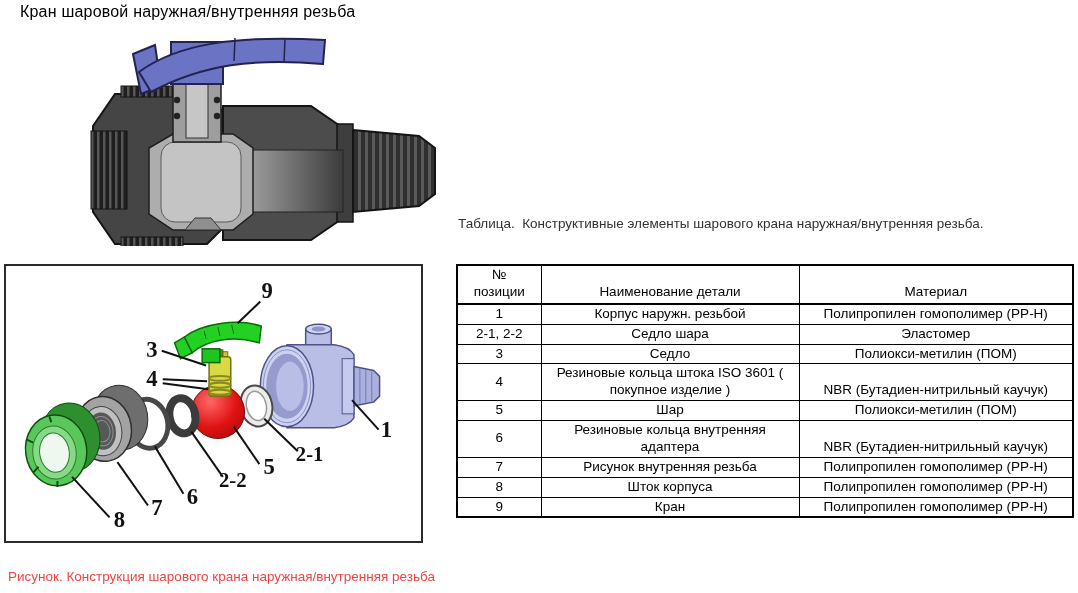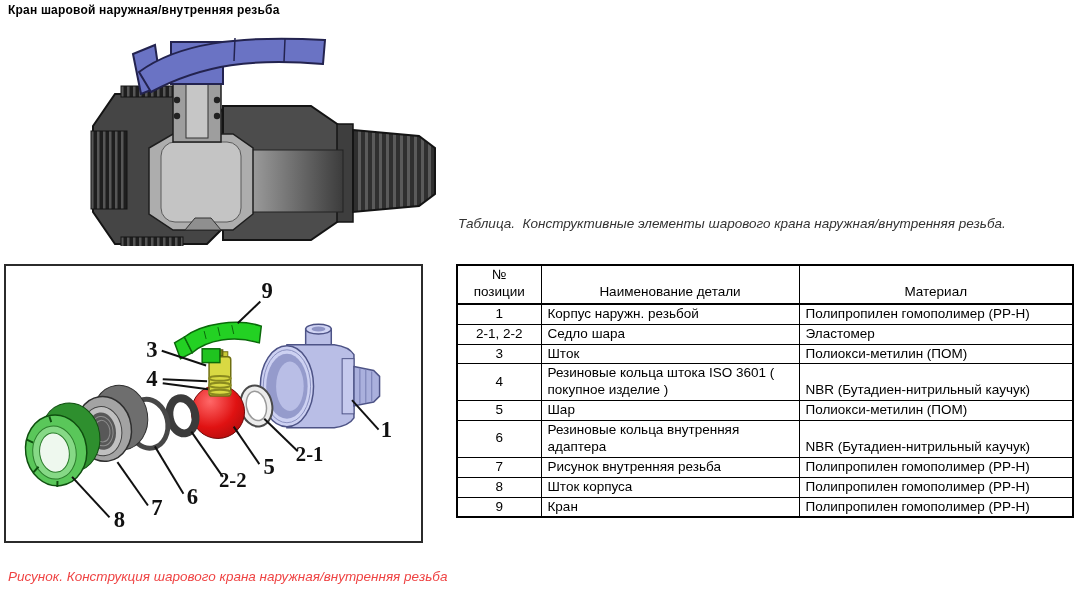--- a/index.html
+++ b/index.html
@@ -1,31 +1,31 @@
 <!DOCTYPE html>
 <html><head>
 <meta charset="utf-8">
 <style>
   html,body{margin:0;padding:0;background:#fff;}
   .page{position:relative;width:1078px;height:593px;background:#ffffff;
         font-family:"Liberation Sans",sans-serif;overflow:hidden;color:#000;}
-  .title{position:absolute;left:8px;top:3px;font-size:12px;font-weight:bold;
+  .title{position:absolute;left:20px;top:3px;font-size:16px;font-weight:normal;
          letter-spacing:.2px;color:#000;}
-  .caption{font-size:13.5px;color:#333;white-space:pre-wrap;font-style:italic;}
+  .caption{font-size:13.5px;color:#333;white-space:pre-wrap;}
   .caption-table{position:absolute;left:458px;top:216px;width:615px;}
   .caption-figure{position:absolute;left:8px;top:569px;color:#ef4444;}
   .assembled{position:absolute;left:85px;top:30px;width:356px;height:216px;}
   .diagram-box{position:absolute;left:4px;top:264px;width:419px;height:279px;
                border:2px solid #2b2b2b;background:#fff;box-sizing:border-box;}
   .diagram-box svg{display:block;width:100%;height:100%;}
   .parts-table{position:absolute;left:456px;top:264px;width:616px;
                border-collapse:collapse;table-layout:fixed;font-size:13.5px;
                border:2px solid #000;}
   .parts-table th,.parts-table td{border:1px solid #000;padding:1px 6px;
-               line-height:1.25;font-weight:normal;overflow:hidden;}
+               line-height:1.25;font-weight:normal;overflow:hidden;text-align:center;}
   .parts-table thead th{border-bottom:2px solid #000;vertical-align:bottom;
                text-align:center;padding-bottom:2px;}
   .parts-table th.col-pos{white-space:pre-line;text-align:center;vertical-align:middle;}
   .parts-table td.cell-pos{text-align:center;vertical-align:middle;padding:1px 2px;}
   .parts-table td.cell-name{vertical-align:middle;}
   .parts-table td.cell-mat{vertical-align:bottom;margin-top:20px;}
   .lbl{font-family:"Liberation Serif",serif;font-weight:bold;fill:#111;}
 </style>
 </head>
 <body>
@@ -111,21 +111,21 @@
         <td class="cell-name">Корпус наружн. резьбой</td>
         <td class="cell-mat">Полипропилен гомополимер (PP-H)</td>
       </tr>
       <tr>
         <td class="cell-pos">2-1, 2-2</td>
         <td class="cell-name">Седло шара</td>
         <td class="cell-mat">Эластомер</td>
       </tr>
       <tr>
         <td class="cell-pos">3</td>
-        <td class="cell-name">Шток</td>
+        <td class="cell-name">Седло</td>
         <td class="cell-mat">Полиокси-метилин (ПОМ)</td>
       </tr>
       <tr>
         <td class="cell-pos">4</td>
         <td class="cell-name">Резиновые кольца штока ISO 3601 ( покупное изделие )</td>
         <td class="cell-mat">NBR (Бутадиен-нитрильный каучук)</td>
       </tr>
       <tr>
         <td class="cell-pos">5</td>
         <td class="cell-name">Шар</td>

